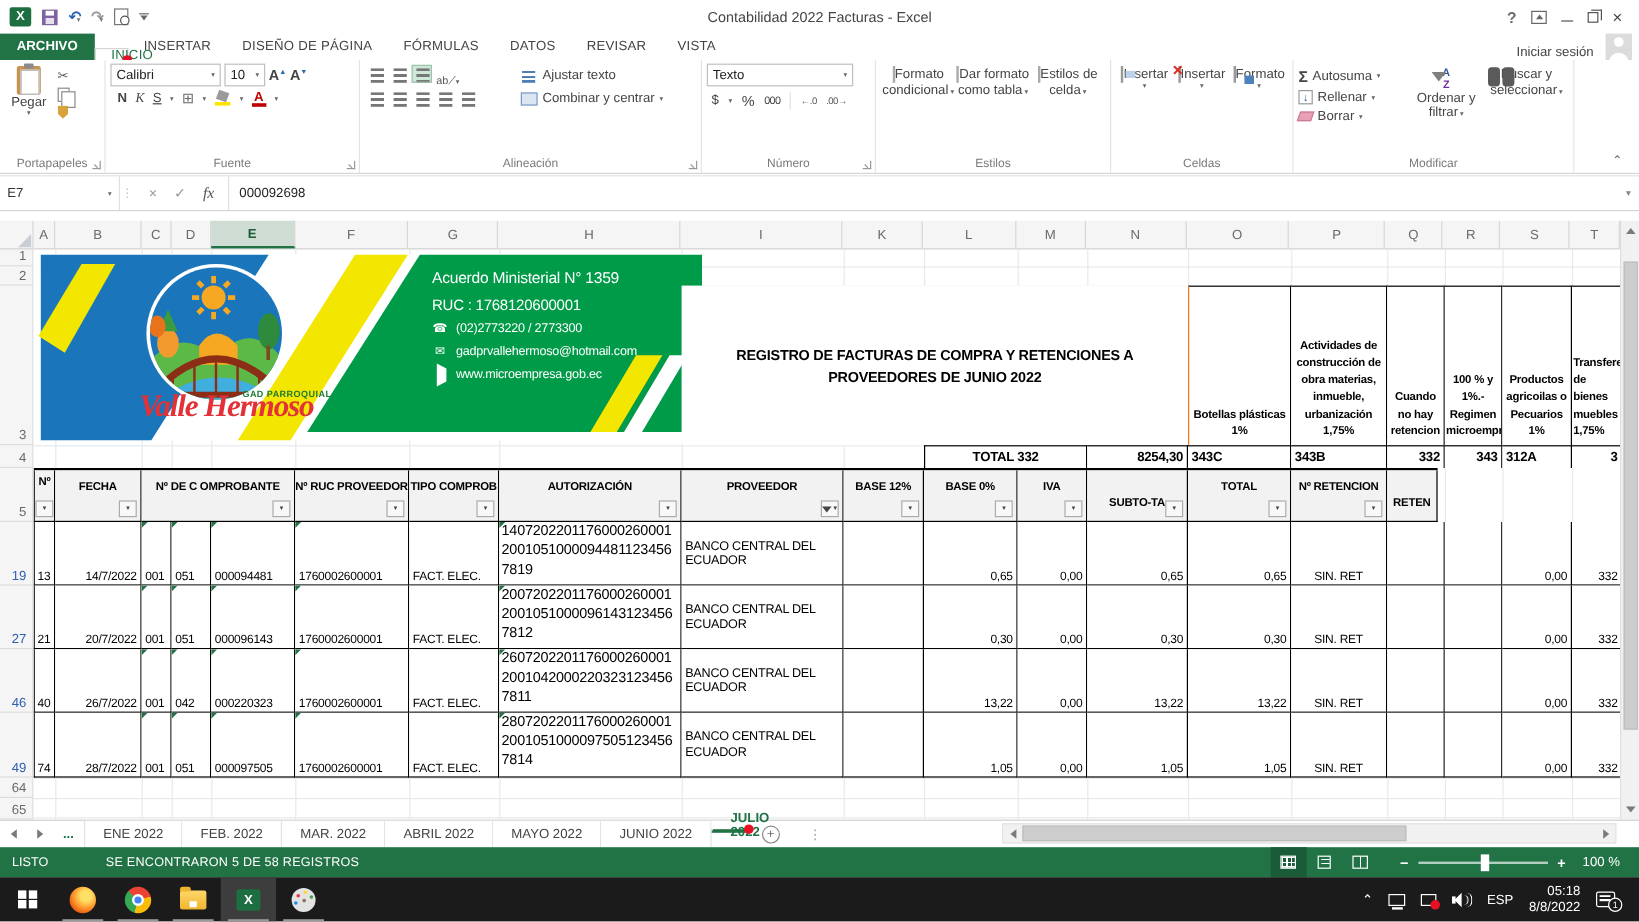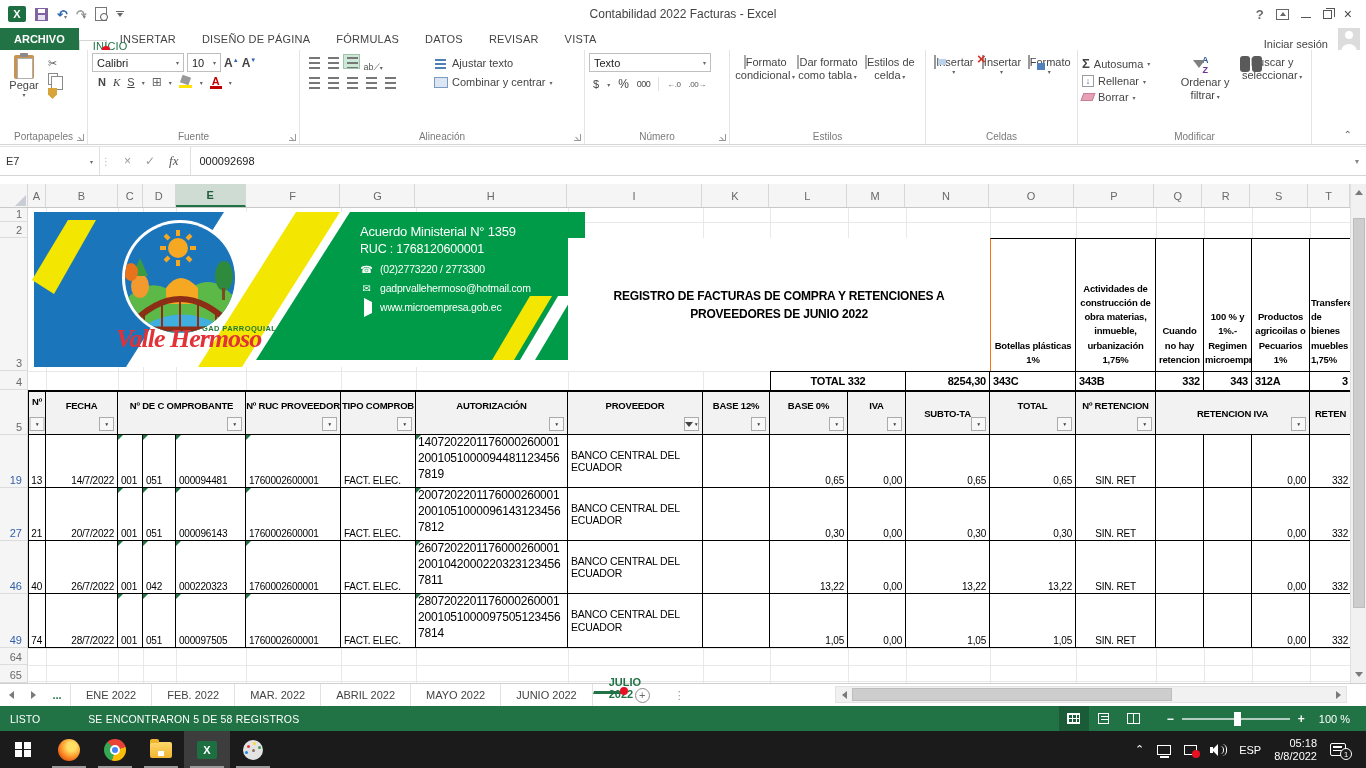--- a/index.html
+++ b/index.html
@@ -133,41 +133,41 @@
 
 .cells{position:absolute;left:28px;top:208px;width:1322px;height:475px;overflow:hidden;background:#fff;letter-spacing:-.2px}
 .gl{position:absolute;top:0;width:1px;height:475px;background:#e6e9ec}
 .hl{position:absolute;left:0;width:1324px;height:1px;background:#e6e9ec}
 
 .banner{position:absolute;left:0;top:4px;width:557px;height:155px;background:#fff}
 .vhtxt{position:absolute;left:88px;top:112px;width:210px;font-family:"Liberation Serif","DejaVu Serif",serif;font-style:italic;font-weight:bold;font-size:26px;color:#e23137;letter-spacing:-1px}
 .vhsm{position:absolute;left:174px;top:112px;font-size:7.5px;font-weight:bold;color:#1e7b34;letter-spacing:.4px}
 .gptxt{position:absolute;left:332px;top:12px;width:218px;color:#fff}
 .gp1{font-size:13px}
-.gp2{font-size:12.5px;margin-top:3px}
+.gp2{font-size:12.5px;margin-top:8px}
 .crow{display:flex;align-items:center;gap:7px;margin-top:7px;font-size:10.5px}
 .crow:first-of-type{margin-top:12px}
 .cic{width:13px;text-align:center;font-size:10px}
 .cur{width:0;height:0;border-top:4px solid transparent;border-bottom:4px solid transparent;border-left:8px solid #fff;transform:rotate(-30deg);margin-left:2px}
 
 .titleblock{position:absolute;left:540px;top:30px;width:422px;height:133px;background:#fff;display:flex;flex-direction:column;align-items:center;justify-content:center;text-align:center;font-weight:bold;font-size:12px;color:#000;line-height:1.5;letter-spacing:-.2px}
 
 .catrow{position:absolute;left:962px;top:30px;height:133px;display:flex}
 .cc{border-right:1px solid #000;border-top:1px solid #000;background:#fff;font-weight:bold;font-size:9.5px;text-align:center;display:flex;flex-direction:column;justify-content:flex-end;padding:2px 1px 4px;line-height:1.5;overflow:hidden}
 .cc:first-child{border-left:1px solid #f97316}
 
 .totrow{position:absolute;left:742px;top:163px;height:19px;display:flex;font-weight:bold;font-size:11px}
 .tr4{border-right:1px solid #000;border-top:1px solid #000;border-bottom:none;background:#fff;display:flex;align-items:center;padding:0 3px;overflow:hidden}
 .tr4:first-child{border-left:1px solid #000}
 .tr4.rt{justify-content:flex-end}.tr4.ctr{justify-content:center}
 
 .hrow{position:absolute;left:0;top:182px;height:45px;display:flex;border-top:2px solid #000}
 .hc{position:relative;border-right:1px solid #000;border-bottom:1px solid #000;background:#f2f2f2;font-weight:bold;font-size:9.5px;text-align:center;padding-top:8px;line-height:1.35;overflow:hidden}
 .hc:first-child{border-left:1px solid #000}
-.hc.low{padding-top:16px}
+.hc.low{padding-top:22px}
 .hc.tiny{padding-top:4px}
 .fb{position:absolute;bottom:3px;right:3px;width:15px;height:14px;background:#f8f8f8;border:1px solid #ababab;display:flex;align-items:center;justify-content:center;gap:1px}
 .fb::after{content:"▼";font-size:5px;color:#444}
 .fb.cen{left:50%;right:auto;transform:translateX(-50%)}
 .fb.fun::before{content:"";width:0;height:0;border-left:4px solid transparent;border-right:4px solid transparent;border-top:5px solid #444}
 
 .drows{position:absolute;left:0;top:227px;width:1324px}
 .dr{display:flex;height:53px}
 .dr:last-child{height:54px}
 .tc{position:relative;border-right:1px solid #000;border-bottom:1px solid #000;background:#fff;font-size:10px;display:flex;align-items:flex-end;padding:1px 3px;overflow:hidden;white-space:nowrap}
@@ -585,21 +585,20 @@
       <div class="hc wF"><span>Nº RUC PROVEEDOR</span><span class="fb"></span></div>
       <div class="hc wG"><span>TIPO COMPROB</span><span class="fb"></span></div>
       <div class="hc wH"><span>AUTORIZACIÓN</span><span class="fb"></span></div>
       <div class="hc wI"><span>PROVEEDOR</span><span class="fb fun"></span></div>
       <div class="hc wK"><span>BASE 12%</span><span class="fb"></span></div>
       <div class="hc wL"><span>BASE 0%</span><span class="fb"></span></div>
       <div class="hc wM"><span>IVA</span><span class="fb"></span></div>
       <div class="hc wN low"><span>SUBTO-TA</span><span class="fb"></span></div>
       <div class="hc wO"><span>TOTAL</span><span class="fb"></span></div>
       <div class="hc wP"><span>Nº RETENCION</span><span class="fb"></span></div>
-      <div class="hc wQRS low"><span>RETENCION IVA</span><span class="fb"></span></div>
       <div class="hc wT low"><span>RETEN</span></div>
     </div>
 
     <div class="drows">
       <div class="dr">
         <div class="tc wA rt">13</div>
         <div class="tc wB rt">14/7/2022</div>
         <div class="tc wC gc">001</div>
         <div class="tc wD gc">051</div>
         <div class="tc wE gc">000094481</div>

